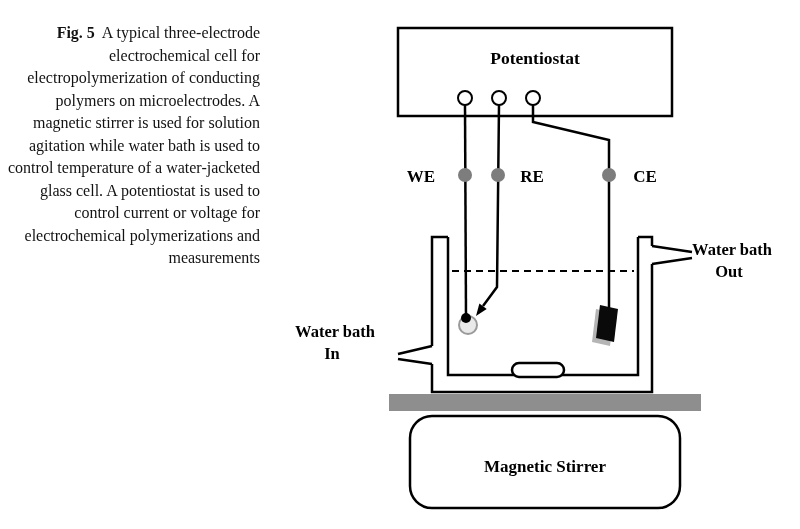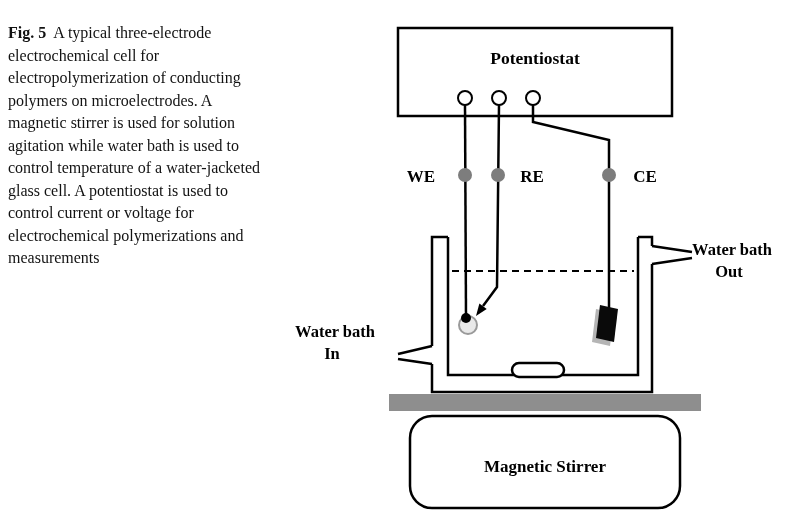--- a/index.html
+++ b/index.html
@@ -4,21 +4,21 @@
 <style>
   html,body { margin:0; padding:0; background:#ffffff; }
   .page {
     position:relative; width:800px; height:529px;
     background:#ffffff; overflow:hidden;
     font-family:"Liberation Serif", serif;
   }
   .caption {
     position:absolute; left:8px; top:22px; width:252px;
     font-size:16px; line-height:22.5px; color:#121212;
-    text-align:left;
+    text-align:right;
   }
   .caption .fig-label { font-weight:bold; margin-right:7px; }
   svg.diagram { position:absolute; left:0; top:0; }
   svg text {
     font-family:"Liberation Serif", serif;
     font-weight:bold; fill:#000;
   }
   .lbl    { font-size:17px; }
   .lbl-sm { font-size:16.5px; }
   .lbl-lg { font-size:17.5px; }

